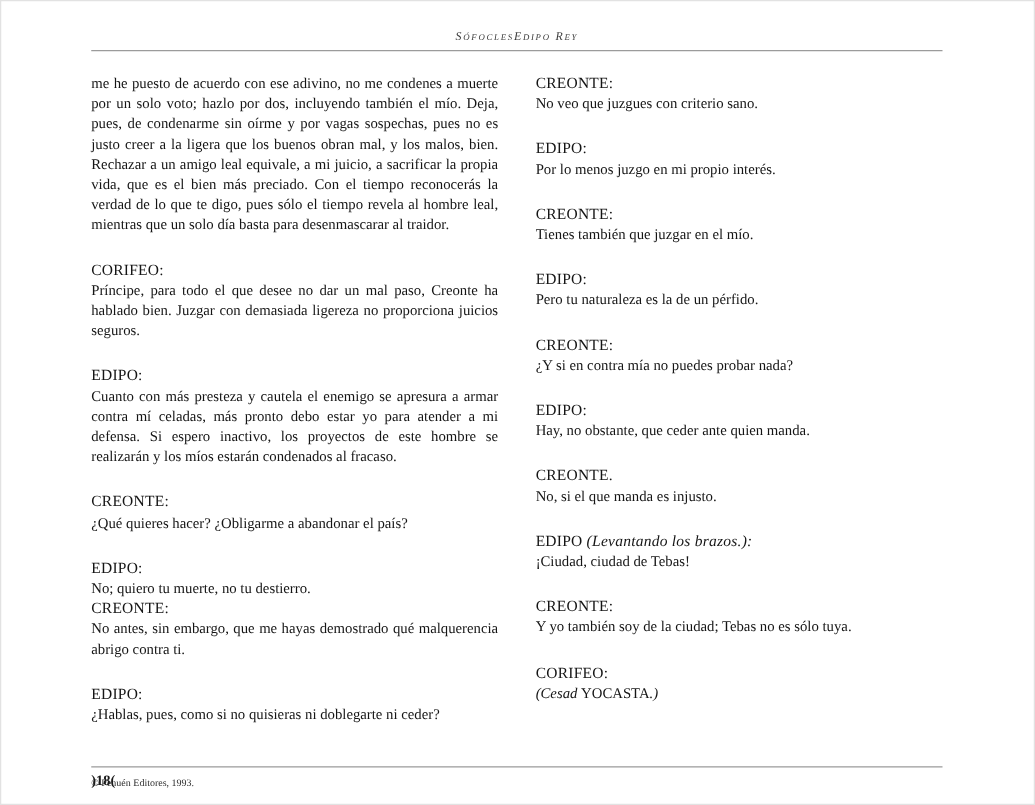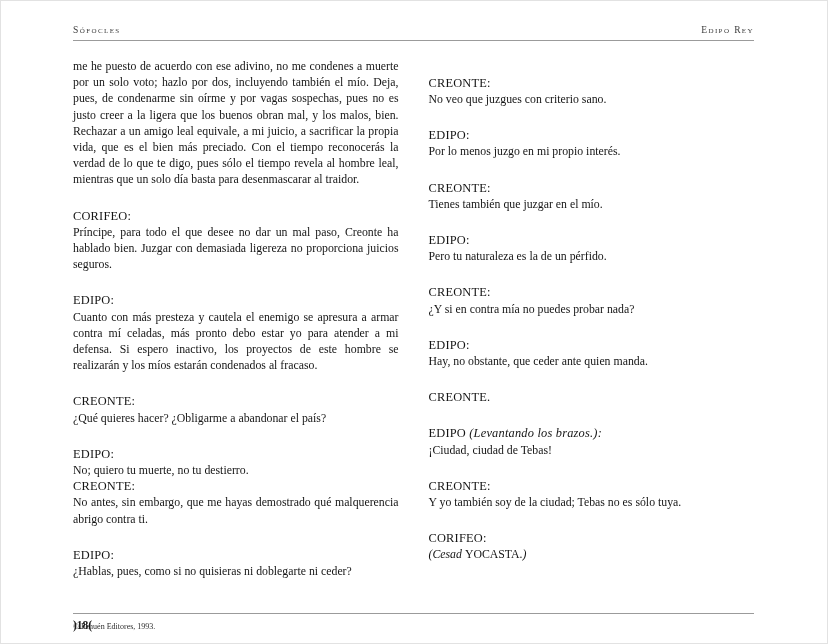--- a/index.html
+++ b/index.html
@@ -14,35 +14,35 @@
     border: 1px solid #e2e2e2;
     font-family: "Liberation Serif", serif;
     color: #151515;
     padding: 24px 73px 0 72px;
     position: relative;
     overflow: hidden;
   }
 
   .running-head {
     display: flex;
-    justify-content: space-between;
+    justify-content: center;
     align-items: flex-end;
     font-size: 9.5px;
     font-variant: small-caps;
     letter-spacing: 1.4px;
     color: #3b3b3b;
     padding-bottom: 5px;
     border-bottom: 1px solid #9b9b9b;
+    font-style: italic;
   }
 
   .columns {
     display: flex;
     gap: 30px;
     margin-top: 17px;
-    align-items: center;
   }
   .col { width: 327px; }
   .col > :first-child { margin-top: 0; }
 
   .para, .line {
     margin: 0;
     font-size: 11.8px;
     line-height: 16.2px;
     text-align: justify;
   }
@@ -162,20 +162,21 @@
         <p class="line">¿Y si en contra mía no puedes probar nada?</p>
       </section>
 
       <section class="speech">
         <div class="speaker">EDIPO:</div>
         <p class="line">Hay, no obstante, que ceder ante quien manda.</p>
       </section>
 
       <section class="speech">
         <div class="speaker">CREONTE.</div>
+        <p class="line">No, si el que manda es injusto.</p>
       </section>
 
       <section class="speech">
         <div class="speaker">
           <span>EDIPO</span>
           <span class="note">(Levantando los brazos.):</span>
         </div>
         <p class="line">¡Ciudad, ciudad de Tebas!</p>
       </section>
 

